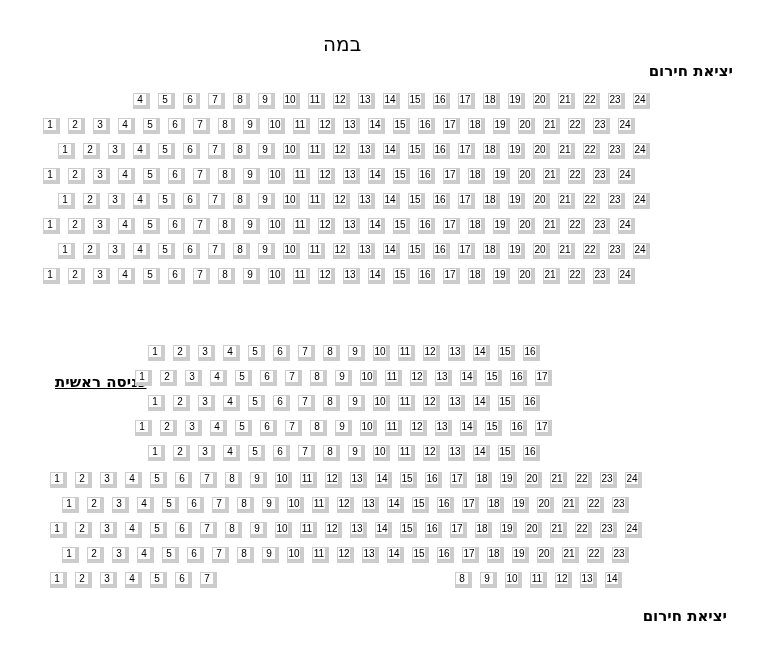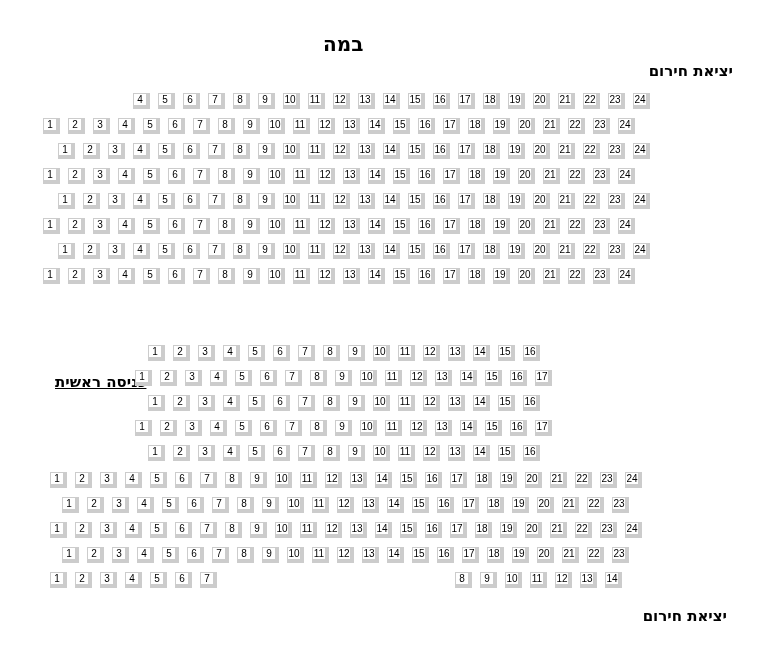--- a/index.html
+++ b/index.html
@@ -13,21 +13,21 @@
     height: 650px;
     background: #ffffff;
     overflow: hidden;
     font-family: "DejaVu Sans", sans-serif;
   }
   .stage-title {
     position: absolute;
     top: 33px;
     left: 323px;
     font-size: 20px;
-    font-weight: bold;
+    font-weight: normal;
     color: #000000;
     line-height: 22px;
     white-space: nowrap;
     text-align: center;
   }
   .side-label {
     position: absolute;
     font-size: 15px;
     font-weight: bold;
     color: #000000;

